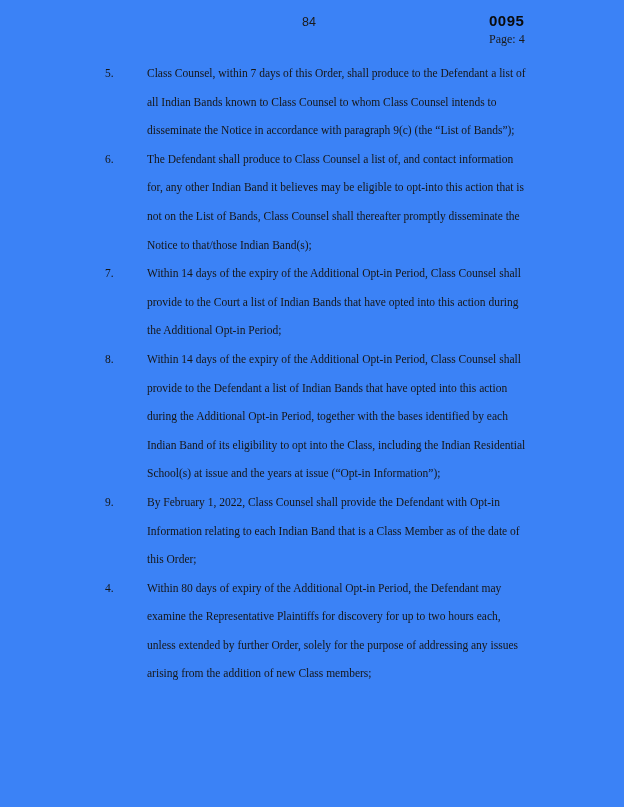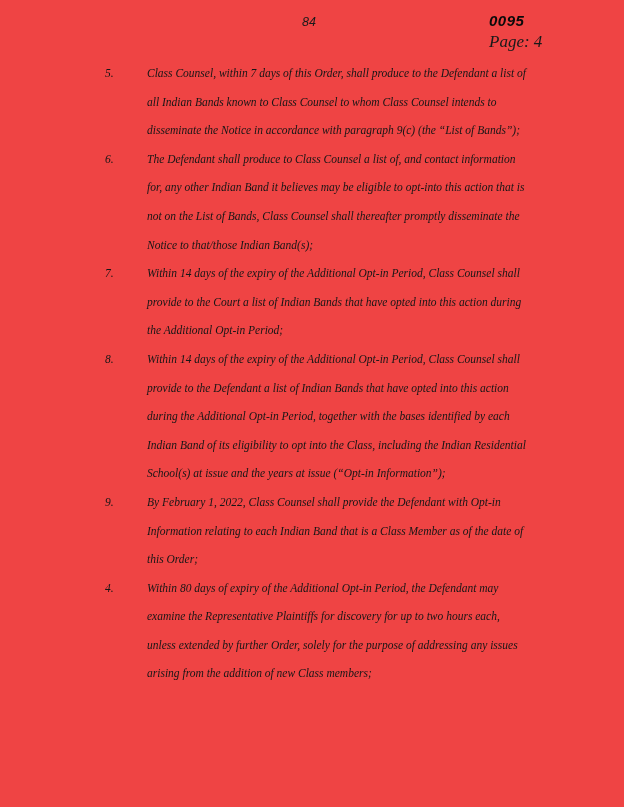--- a/index.html
+++ b/index.html
@@ -4,25 +4,24 @@
 <style>
   html, body {
     margin: 0;
     padding: 0;
     background: #ffffff;
   }
   .page {
     position: relative;
     width: 624px;
     height: 807px;
-    background: #ef4444;
+    background: #3b82f6;
     color: #111111;
     font-family: "Liberation Serif", serif;
     overflow: hidden;
-    font-style: italic;
   }
   .page-number-center {
     position: absolute;
     top: 15px;
     left: 0;
     width: 618px;
     text-align: center;
     font-family: "Liberation Sans", sans-serif;
     font-size: 12.5px;
     color: #1a1a1a;
@@ -36,21 +35,21 @@
   .stamp-number {
     font-family: "Liberation Sans", sans-serif;
     font-weight: bold;
     font-size: 15px;
     letter-spacing: 0.5px;
     color: #0a0a0a;
   }
   .stamp-page-label {
     margin-top: 3px;
     font-family: "Liberation Serif", serif;
-    font-size: 17px;
+    font-size: 12px;
     color: #1a1a1a;
   }
   .content {
     position: absolute;
     top: 59px;
     left: 105px;
     width: 480px;
   }
   .para {
     display: flex;

